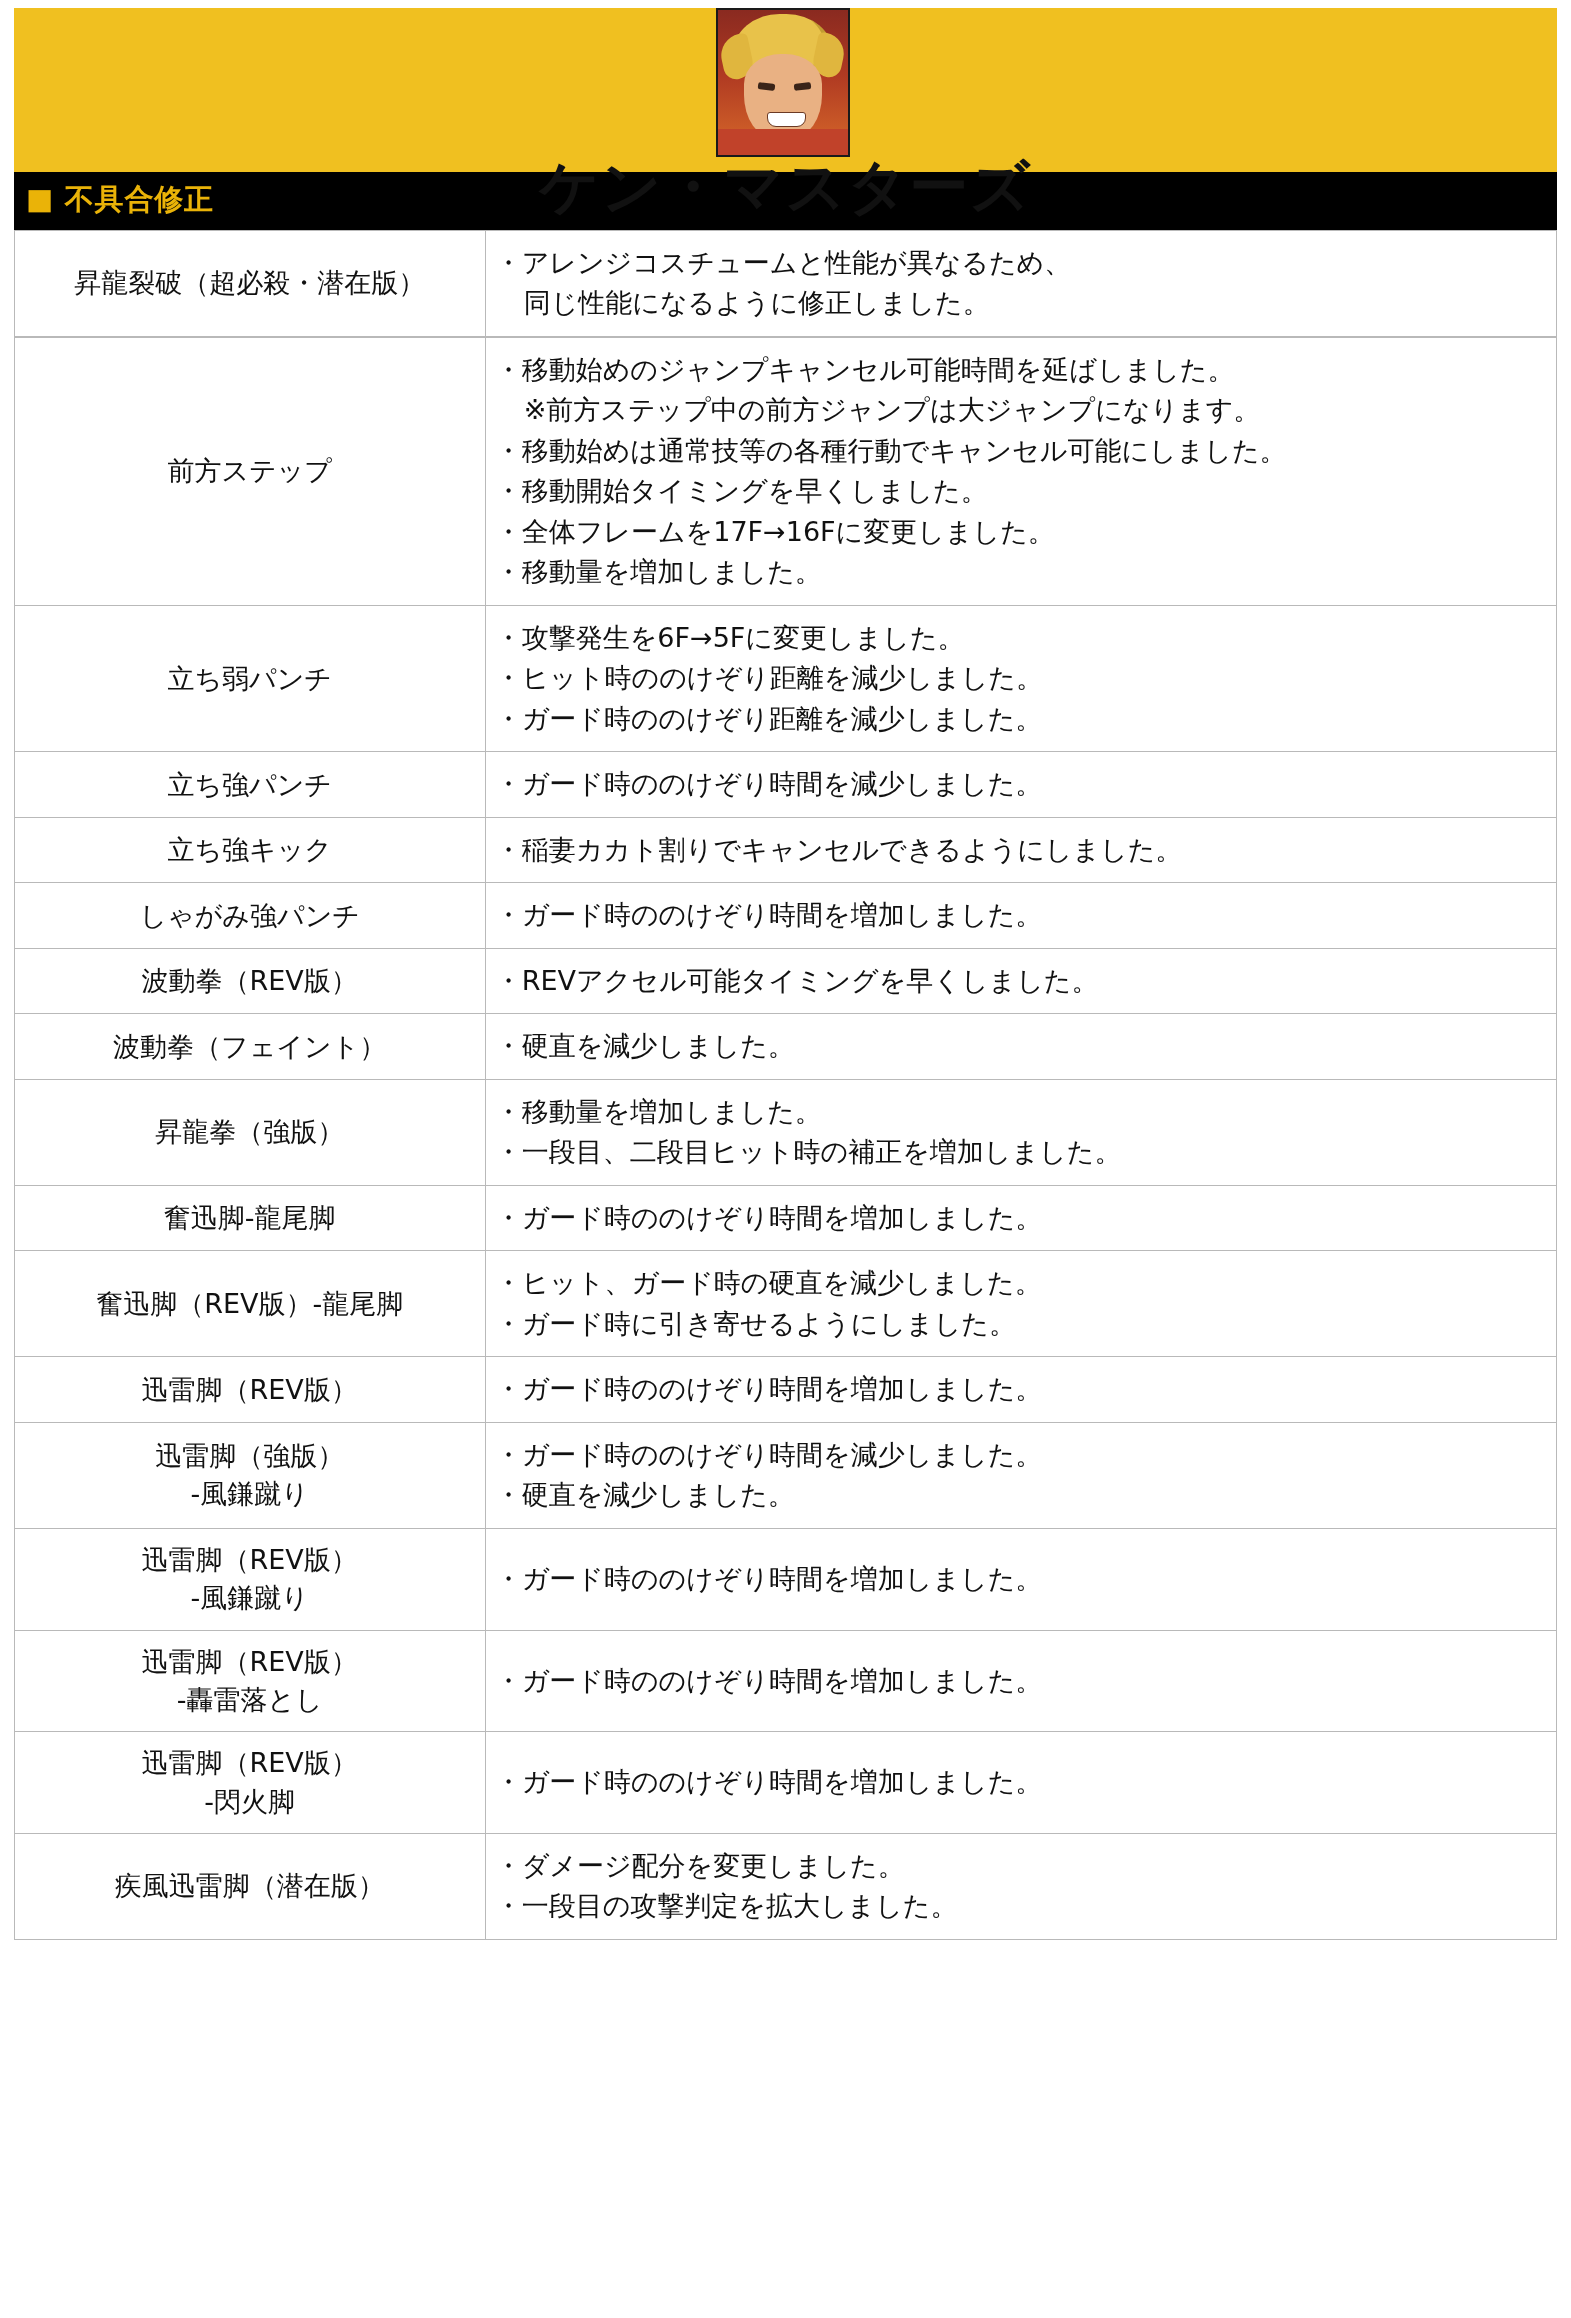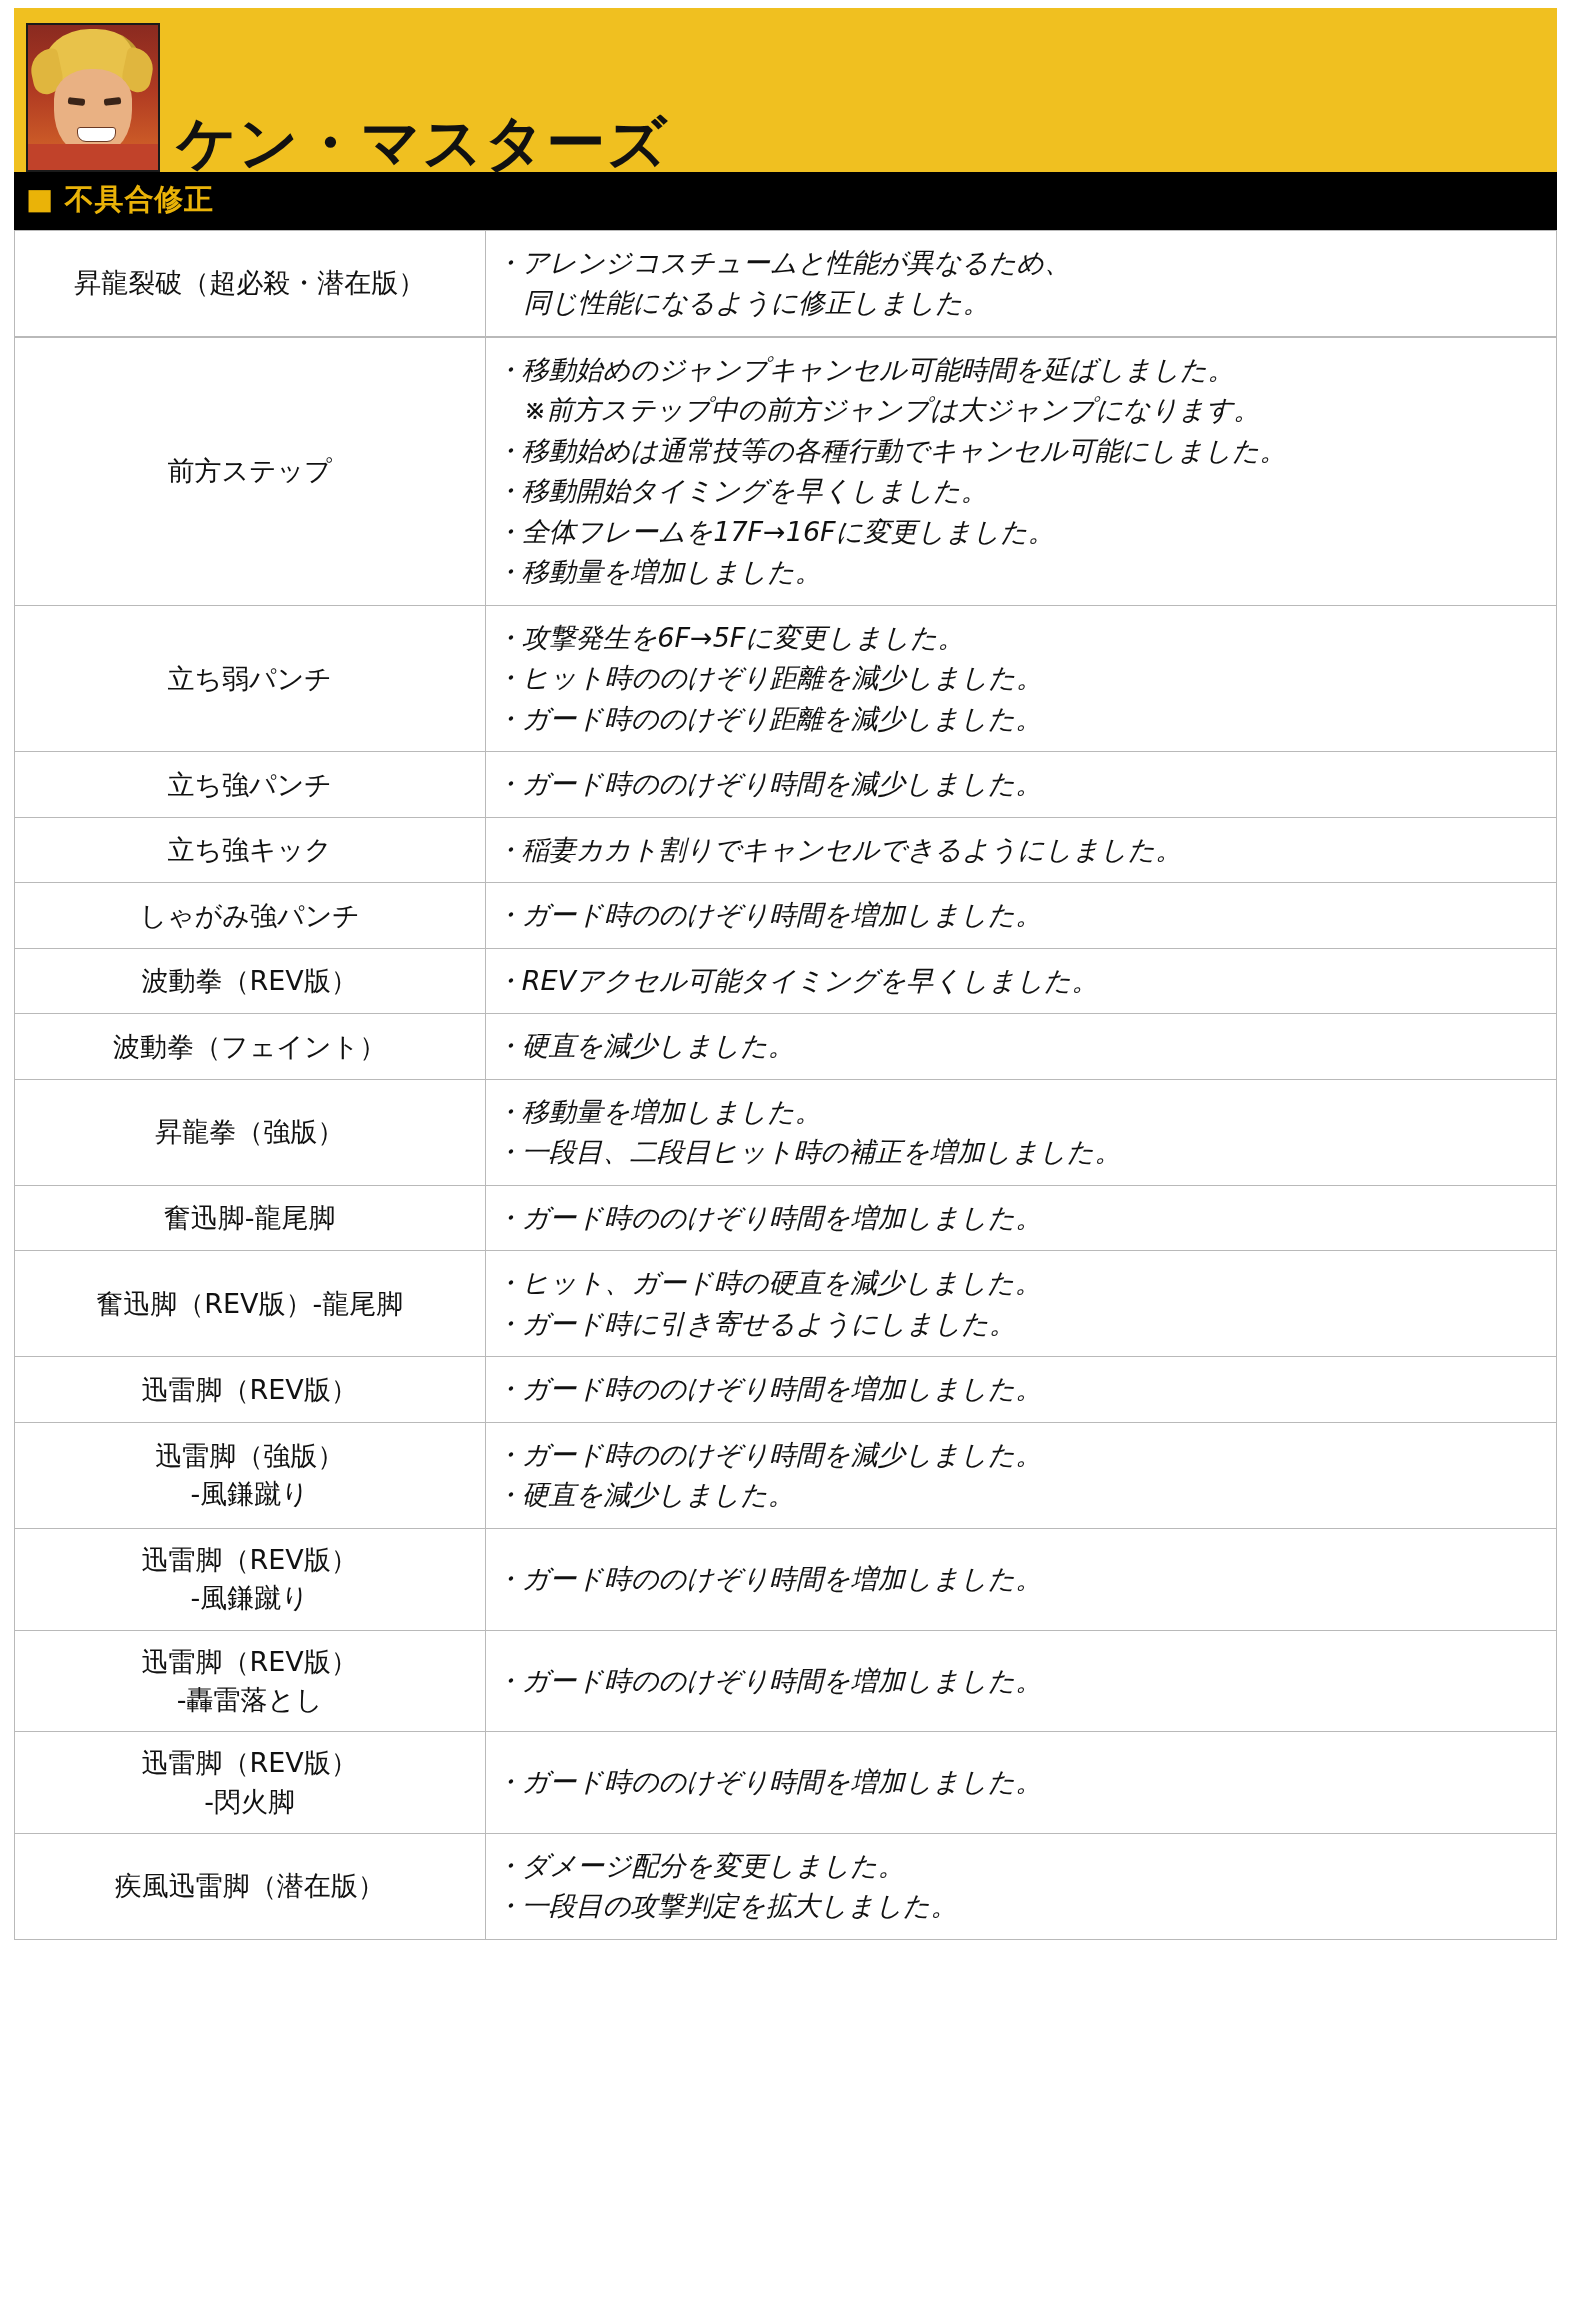--- a/index.html
+++ b/index.html
@@ -17,22 +17,23 @@
     padding: 7.6px 13.7px 15px 13.7px;
     background: #ffffff;
   }
 
   
   .banner {
     position: relative;
     background: #f0c020;
     height: 164px;
     display: flex;
-    align-items: flex-end;
-    box-sizing: border-box;
+    align-items: center;
+    box-sizing: border-box;
+    flex-direction: column;
   }
   .portrait {
     width: 134px;
     height: 149px;
     margin-left: 12px;
     margin-right: 16.7px;
     flex: 0 0 auto;
     position: relative;
     overflow: hidden;
     border: 2.3px solid #1a1a1a;
@@ -151,21 +152,20 @@
     color: #111111;
   }
   td.detail {
     font-size: 27px;
     line-height: 1.50;
     color: #111111;
     padding-left: 21px;
   }
   td.detail .line {
     white-space: nowrap;
-    font-style: italic;
   }
   td.detail .line.indent {
     padding-left: 29px;
   }
 </style>
 </head>
 <body>
 
 <div id="page">
 

